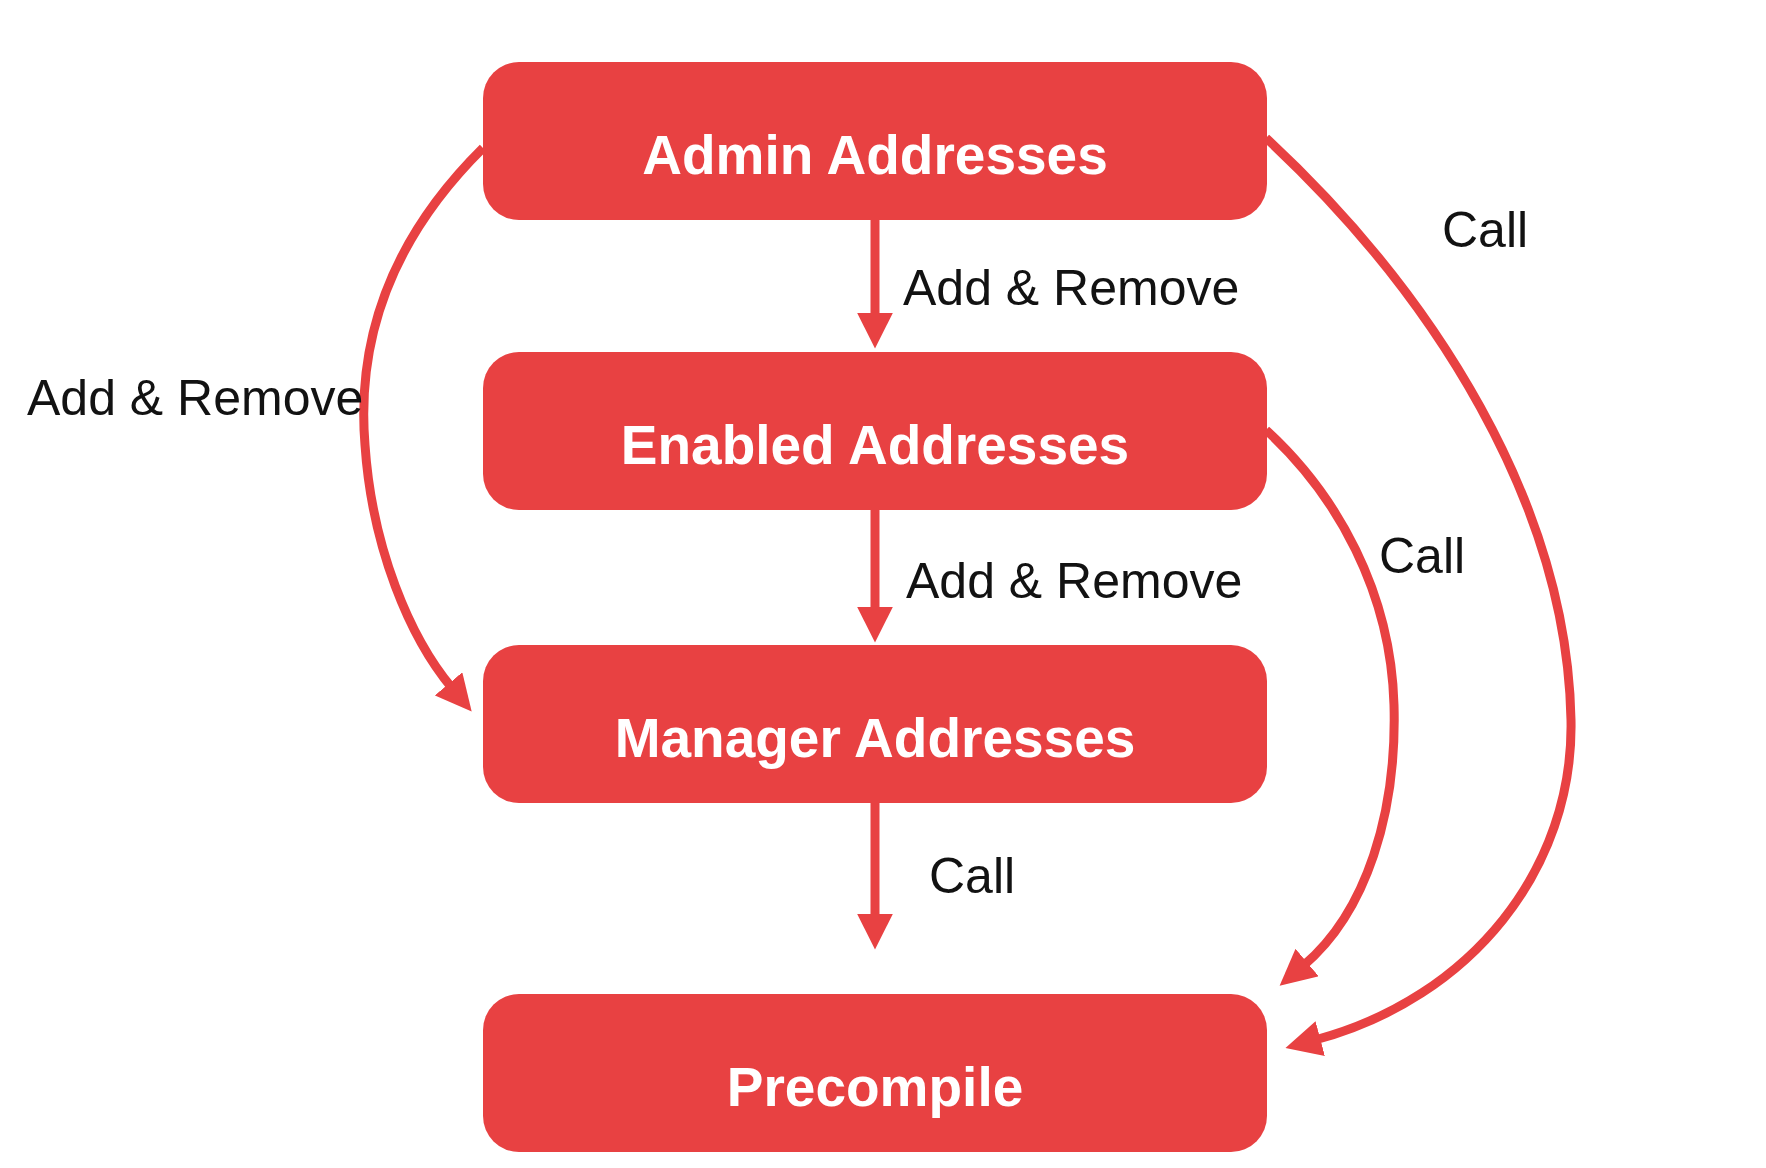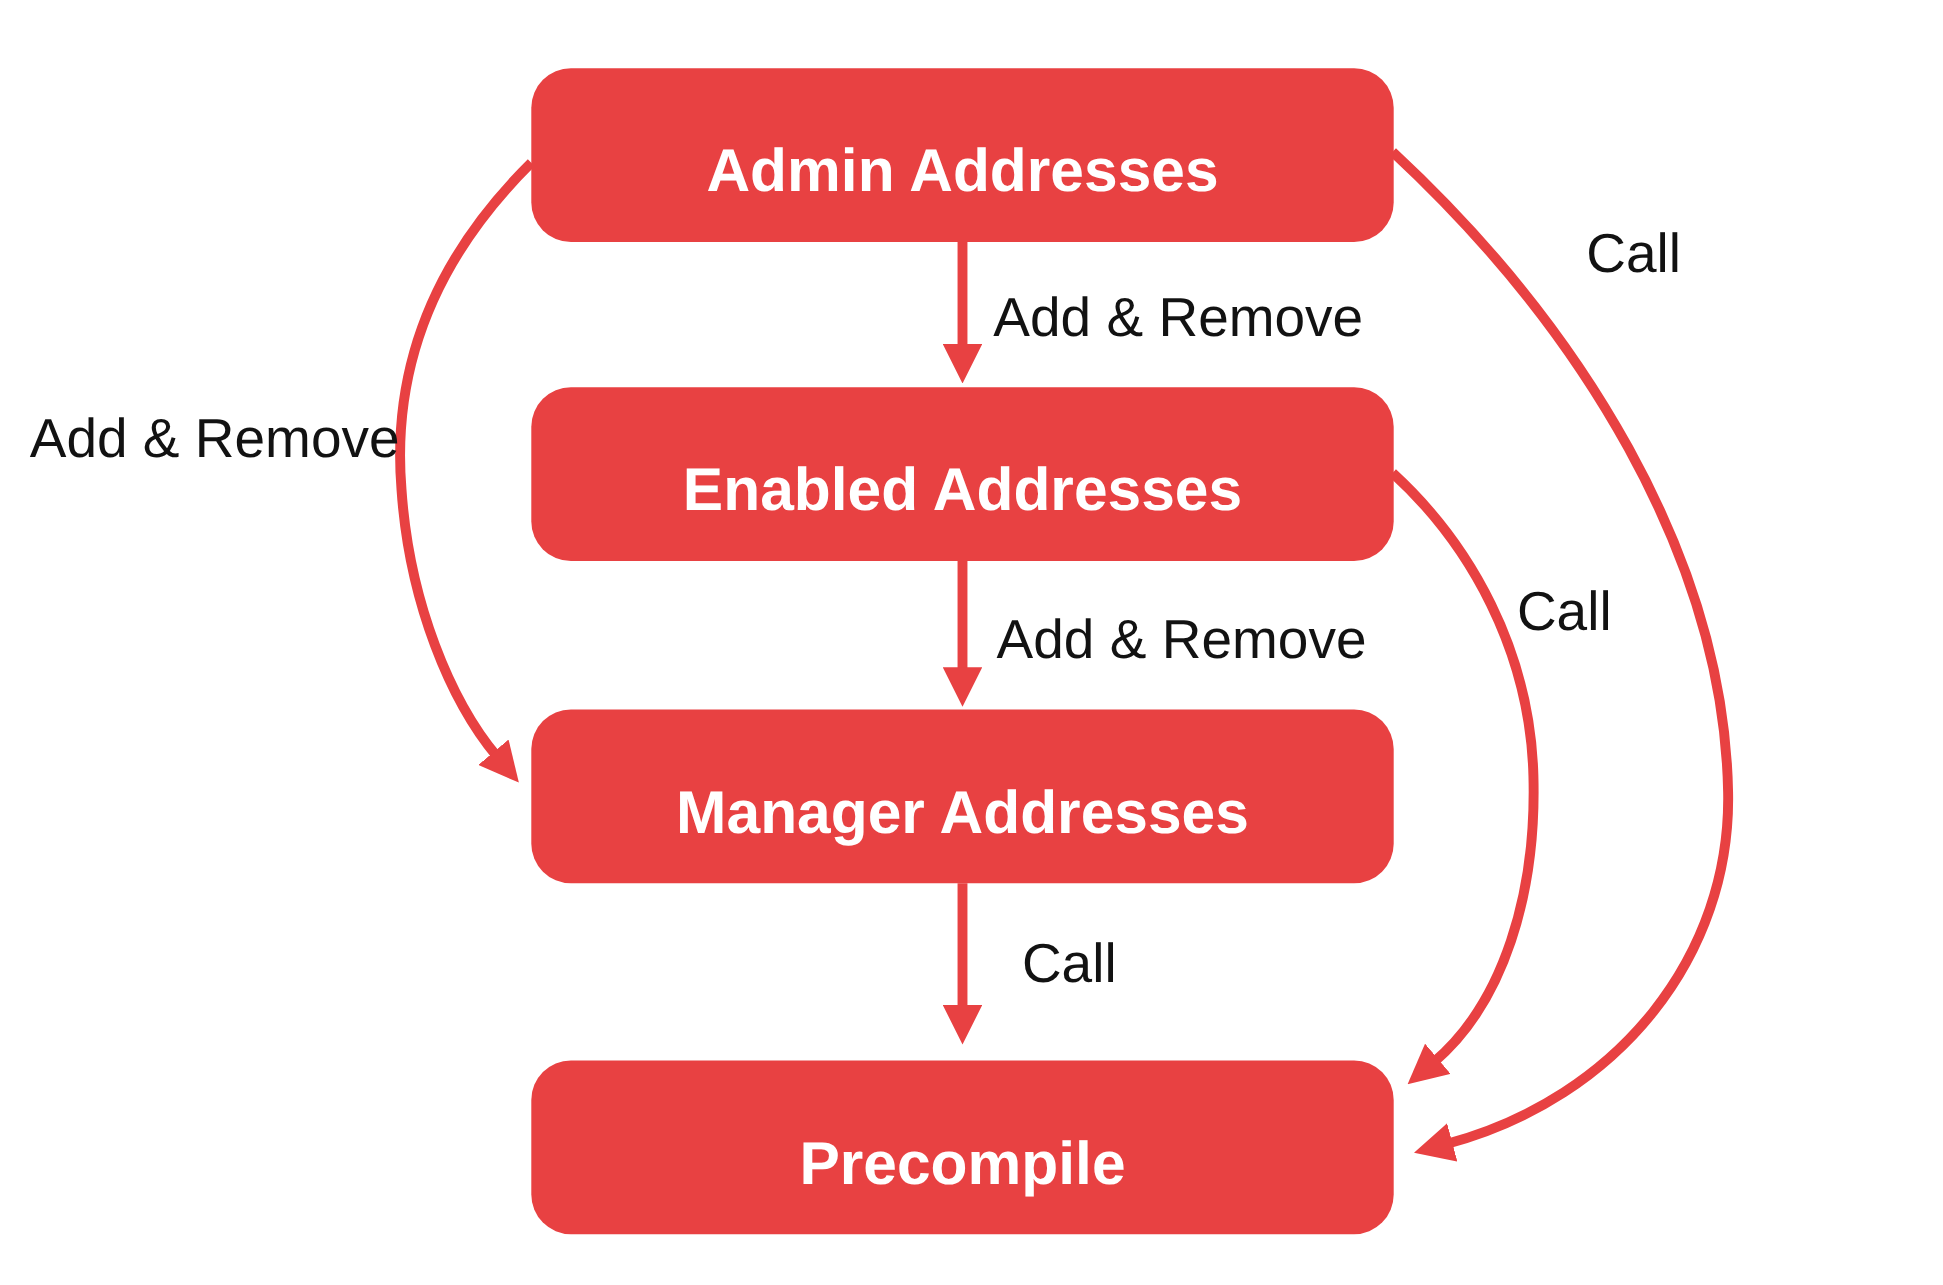--- a/index.html
+++ b/index.html
@@ -81,21 +81,21 @@
   </div>
 
   <div class="node" style="top:352px">
     <span class="node-label">Enabled Addresses</span>
   </div>
 
   <div class="node" style="top:645px">
     <span class="node-label">Manager Addresses</span>
   </div>
 
-  <div class="node" style="top:964px">
+  <div class="node" style="top:994px">
     <span class="node-label">Precompile</span>
   </div>
 
   <div class="edge-label" style="left:903px;top:258px">Add &amp; Remove</div>
 
   <div class="edge-label" style="left:906px;top:551px">Add &amp; Remove</div>
 
   <div class="edge-label" style="left:929px;top:846px">Call</div>
 
   <div class="edge-label" style="left:27px;top:368px">Add &amp; Remove</div>

